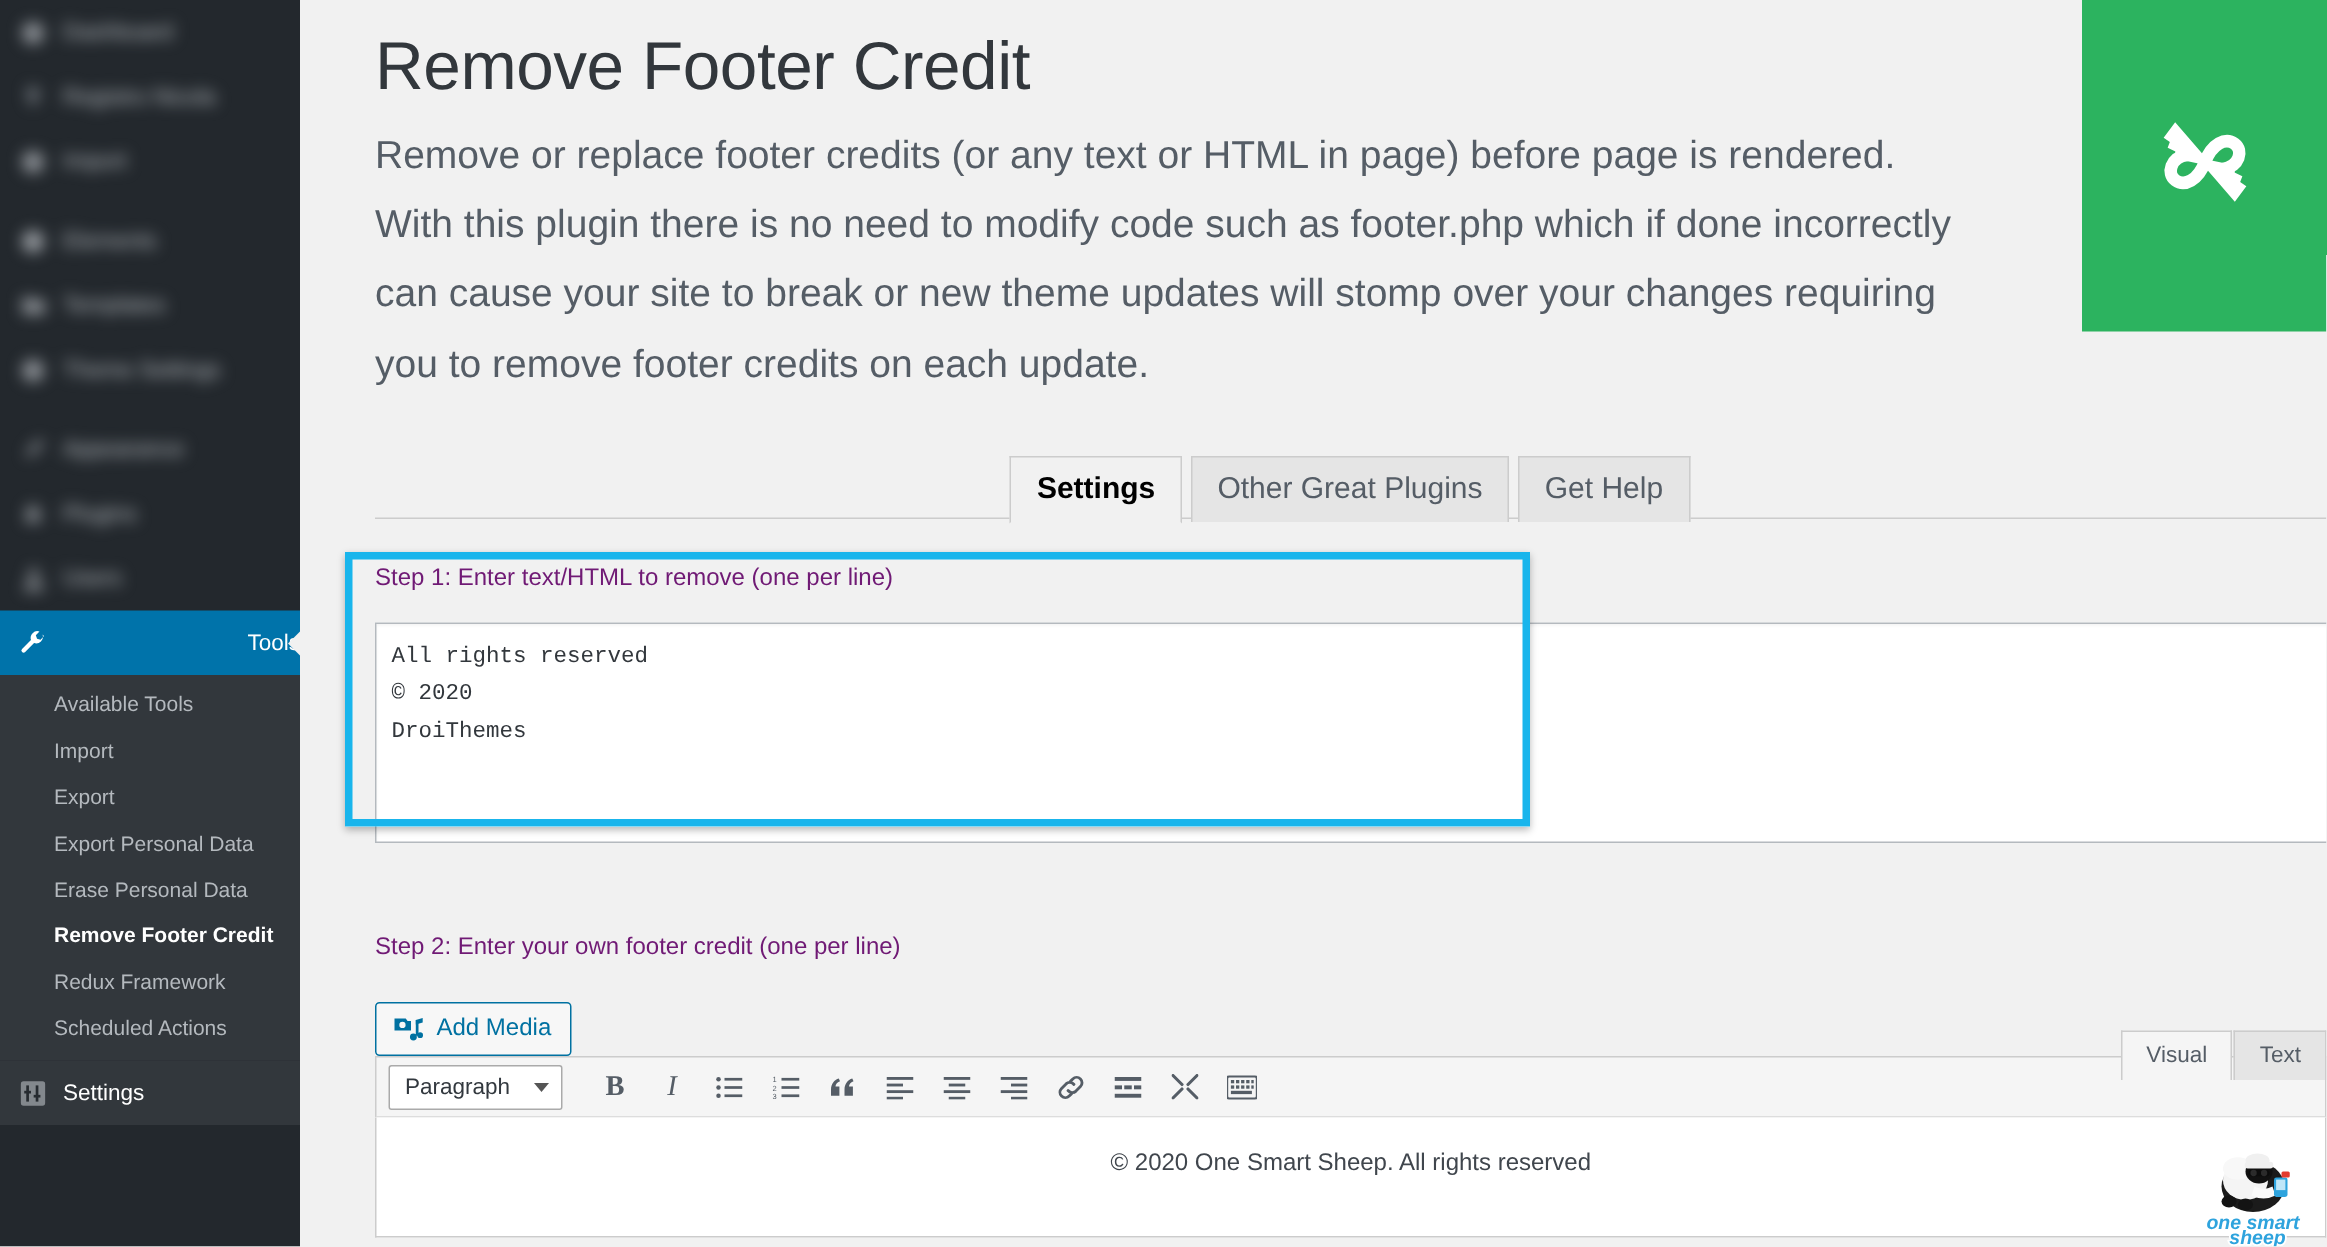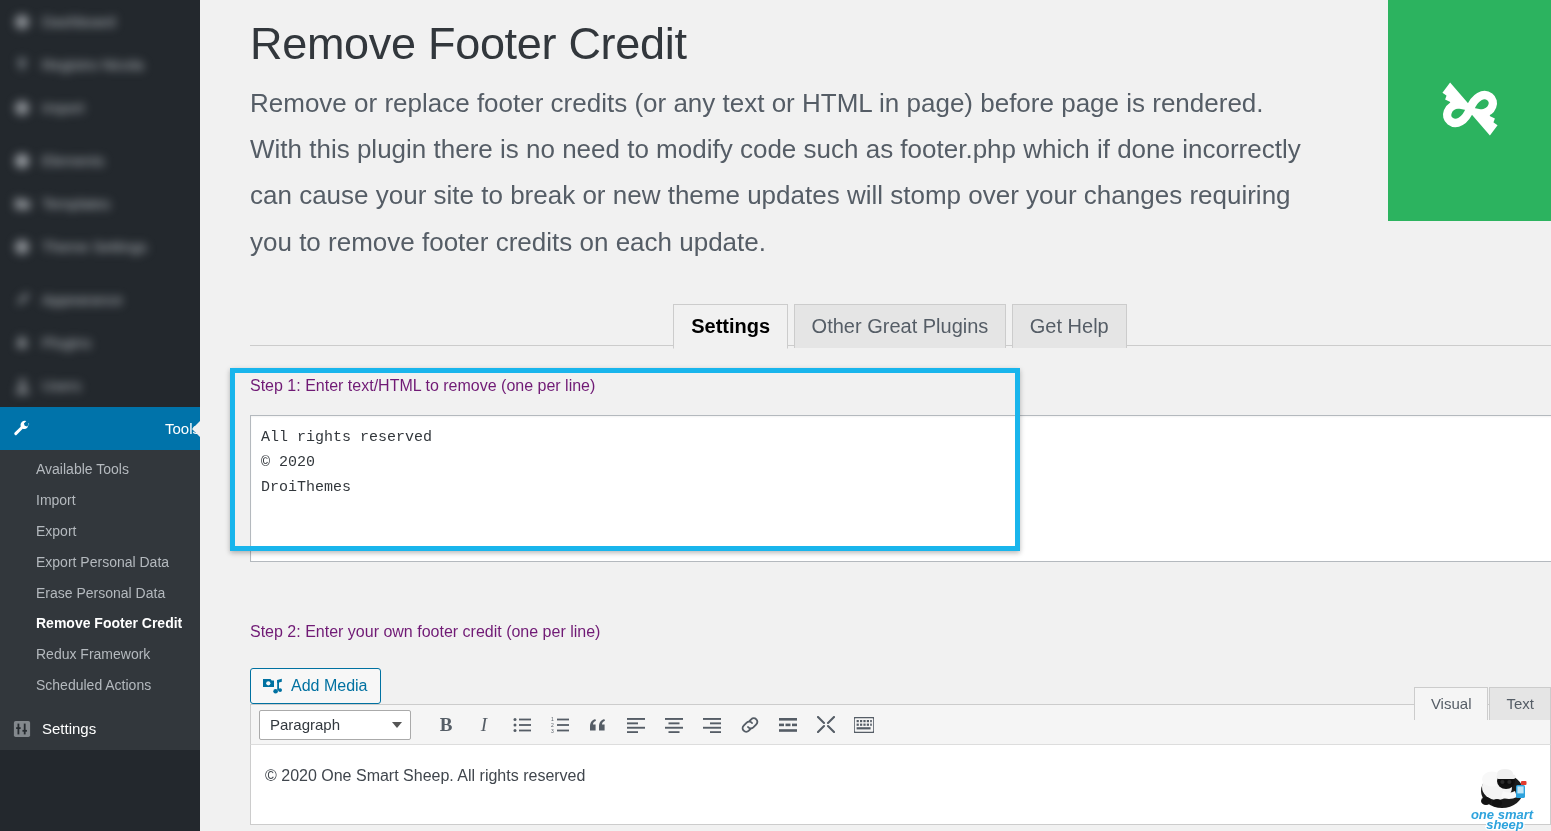--- a/index.html
+++ b/index.html
@@ -144,42 +144,42 @@
   }
   .et.active { background:#f5f5f5; color:#555d66; }
 
   .mce-toolbar-row {
     background:#f5f5f5; border:1px solid #ccc; border-bottom:1px solid #ddd;
     display:flex; align-items:center; gap:0;
     padding:6px 8px; height:41px;
   }
   .mce-select {
     display:inline-flex; align-items:center; justify-content:space-between;
-    width:152px; height:30px; padding:0 8px 0 10px;
+    width:116px; height:30px; padding:0 8px 0 10px;
     background:#fff; border:1px solid #aaa; border-radius:2px;
     font-size:15px; color:#32383e; cursor:pointer; margin-right:16px;
   }
   .mce-select .caret {
     width:0;height:0;border-style:solid;border-width:6px 5px 0 5px;
     border-color:#555 transparent transparent transparent;
   }
   .mce-btn {
     width:38px; height:30px; display:flex; align-items:center;
     justify-content:center; color:#555d66; cursor:pointer;
     font-size:18px;
   }
   .mce-btn svg { display:block; }
   .mce-btn.bold { font-weight:bold; font-size:19px; font-family:"Liberation Serif",serif;}
   .mce-btn.ital { font-style:italic; font-size:19px; font-family:"Liberation Serif",serif;}
 
   .mce-content {
     background:#fff; border:1px solid #ccc; border-top:none;
     padding:18px 14px; min-height:80px;
     font-family:"Liberation Sans", sans-serif;
-    font-size:16px; color:#40464d; line-height:1.6;
+    font-size:16px; color:#40464d; line-height:1.6;text-align:center;
   }
 
   
   .watermark {
     position:absolute; right:6px; bottom:0px;
     width:86px; height:70px; z-index:20;
   }
   .watermark svg { display:block; }
 </style>
 </head>

